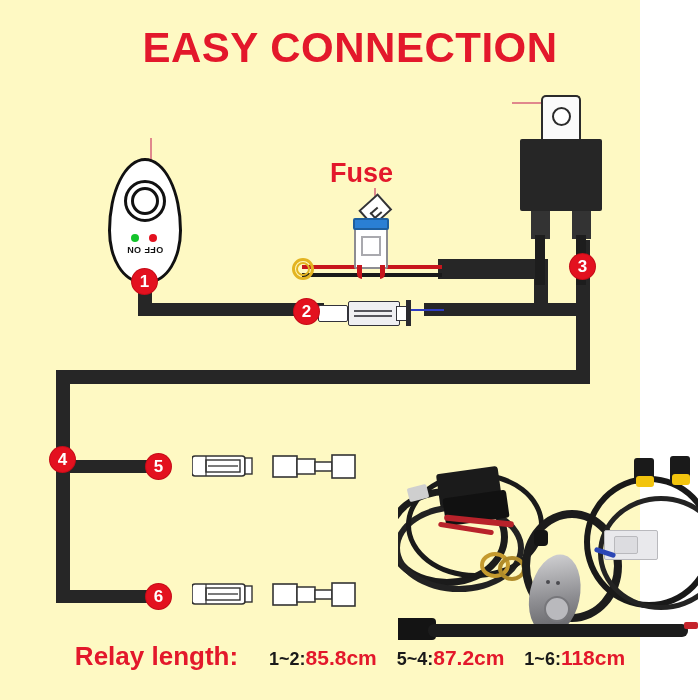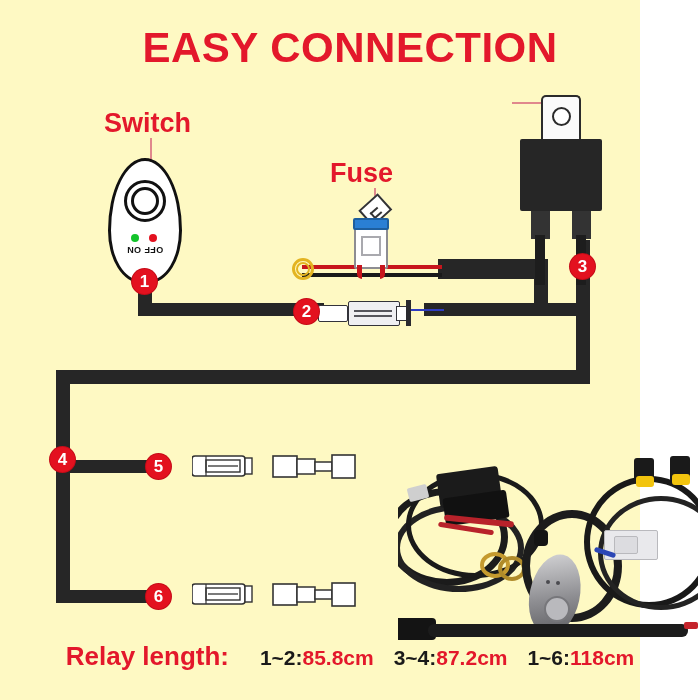--- a/index.html
+++ b/index.html
@@ -32,21 +32,21 @@
 
   .leader{position:absolute;background:#e0888c;}
 
   
   #footer{
     position:absolute;left:0;top:641px;width:700px;
     text-align:center;white-space:nowrap;
     font-family:"Liberation Sans", sans-serif;
   }
   #footer .ft-title{font-size:26px;font-weight:bold;color:#e3182b;}
-  #footer .ft-k{font-size:21px;font-weight:bold;color:#1a1a1a;}
+  #footer .ft-k{font-size:18px;font-weight:bold;color:#1a1a1a;}
   #footer .ft-v{font-size:21px;font-weight:bold;color:#e3182b;}
   #footer .sp{display:inline-block;width:11px;}
 
   
   .badge{
     position:absolute;width:25px;height:25px;border-radius:50%;
     background:#e3111f;color:#fff;
     font-size:17px;font-weight:bold;line-height:25px;text-align:center;
     font-family:"Liberation Sans", sans-serif;
     box-shadow:0 0 0 1px #c60c18;
@@ -213,21 +213,20 @@
   }
   #photo .tailtip{position:absolute;background:#c4242c;border-radius:2px;}
 </style>
 </head>
 <body>
 
 <div id="stage">
 
   <div class="title">EASY CONNECTION</div>
 
-  <div class="lbl" id="lbl-switch">Switch</div>
   <div class="leader" style="left:150px;top:138px;width:1.6px;height:46px;"></div>
 
   <div class="lbl" id="lbl-fuse">Fuse</div>
   <div class="leader" style="left:374px;top:188px;width:1.6px;height:36px;"></div>
 
   <div class="leader" style="left:512px;top:102px;width:44px;height:1.6px;"></div>
 
   <div class="cab" style="left:138px;top:276px;width:14px;height:40px;"></div>
   <div class="cab" style="left:138px;top:303px;width:186px;height:13px;"></div>
   <div class="wire-blue" style="left:404px;top:309px;width:40px;height:2px;"></div>
@@ -369,18 +368,18 @@
   <div class="badge" style="left:570px;top:254px;">3</div>
   <div class="badge" style="left:50px;top:447px;">4</div>
   <div class="badge" style="left:146px;top:454px;">5</div>
   <div class="badge" style="left:146px;top:584px;">6</div>
 
   <div id="footer">
     <span class="ft-title">Relay length:</span>
     <span class="sp"></span><span class="sp"></span>
     <span class="ft-k">1~2:</span><span class="ft-v">85.8cm</span>
     <span class="sp"></span>
-    <span class="ft-k">3~4:</span><span class="ft-v">87.2cm</span>
+    <span class="ft-k">5~4:</span><span class="ft-v">87.2cm</span>
     <span class="sp"></span>
     <span class="ft-k">1~6:</span><span class="ft-v">118cm</span>
   </div>
 
 </div>
 
 </body></html>

